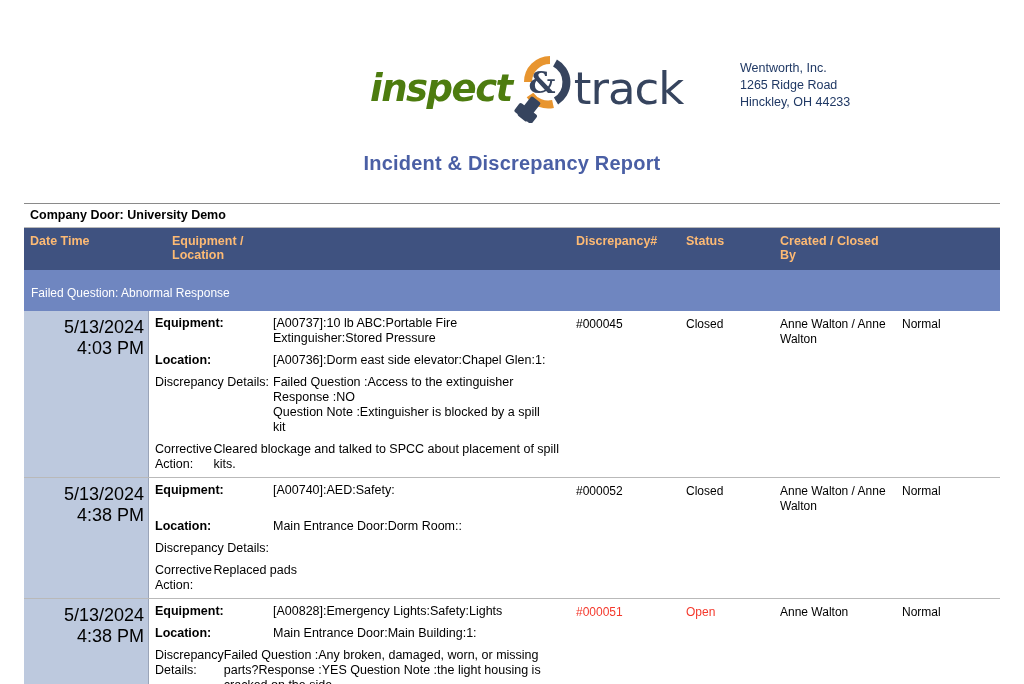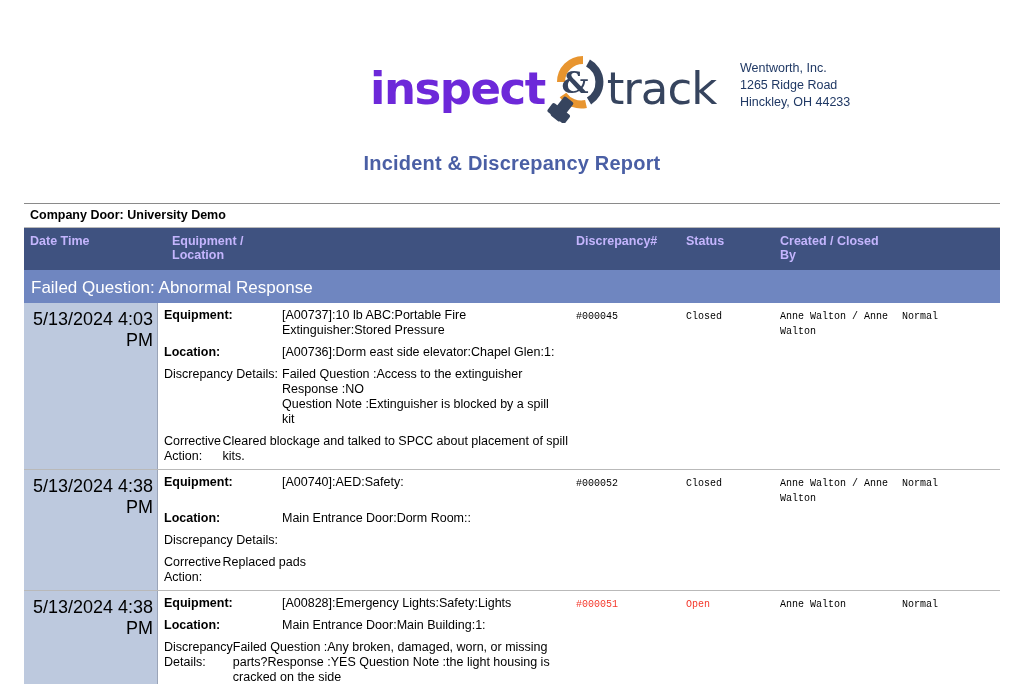--- a/index.html
+++ b/index.html
@@ -29,25 +29,26 @@
   .logo-block {
     position: absolute;
     left: 370px;
     top: 57px;
     display: flex;
     align-items: center;
     height: 62px;
   }
   .logo-word-1 {
     font-family: "DejaVu Sans", sans-serif;
-    font-size: 45px;
+    font-size: 37px;
     font-weight: bold;
-    color: #6d28d9;
+    color: #4d7c0f;
     letter-spacing: -1.5px;
     line-height: 1;
+    font-style: italic;
   }
   .logo-mark {
     position: relative;
     width: 74px;
     height: 70px;
     margin-left: -6px;
     margin-right: -2px;
   }
   .logo-word-2 {
     font-family: "DejaVu Sans", sans-serif;
@@ -94,41 +95,41 @@
     font-size: 12.5px;
     font-weight: bold;
     border-bottom: 1px solid #b9b9b9;
   }
   .company-bar .c-num { width: 500px; }
   .company-bar .c-name { flex: 1; }
 
   .col-head {
     display: flex;
     background: #3f5280;
-    color: #c4b5fd;
+    color: #fdba74;
     font-size: 12.5px;
     font-weight: bold;
     padding: 6px 0 7px 0;
     min-height: 29px;
   }
   .col-head > div { padding-left: 6px; box-sizing: border-box; }
 
   .c-date   { width: 142px; }
   .c-eqlbl  { width: 124px; }
   .c-eqval  { width: 280px; }
   .c-disc   { width: 110px; }
   .c-status { width: 94px; }
   .c-by     { width: 122px; }
   .c-prio   { width: 104px; }
 
   .section-band {
     background: #6f86c0;
     color: #ffffff;
-    font-size: 17px;
-    padding: 8px 0 5px 7px;
+    font-size: 12px;
+    padding: 16px 0 5px 7px;
     height: 20px;
     box-sizing: content-box;
   }
 
   .record {
     display: flex;
     border-bottom: 1px solid #b9b9b9;
     position: relative;
   }
   .record:last-child { border-bottom: none; }
@@ -138,36 +139,36 @@
     background: #bdc9de;
     border-right: 1px solid #9aa4b8;
     box-sizing: border-box;
     font-size: 18px;
     text-align: right;
     padding: 6px 4px 0 0;
   }
   .record-body {
     flex: 1;
     display: flex;
+    gap: 9px;
   }
   .detail-col {
     width: 412px;
     padding-top: 5px;
   }
   .meta-cols {
     flex: 1;
     display: flex;
     padding-top: 6px;
   }
   .meta-cols > div {
     padding-left: 6px;
     box-sizing: border-box;
-    font-size: 10px;
+    font-size: 12px;
     line-height: 15px;
-    font-family: Liberation Mono, monospace;
   }
 
   .detail-row {
     display: flex;
     margin-bottom: 7px;
   }
   .detail-row:last-child { margin-bottom: 5px; }
   .dl {
     width: 124px;
     padding-left: 6px;

